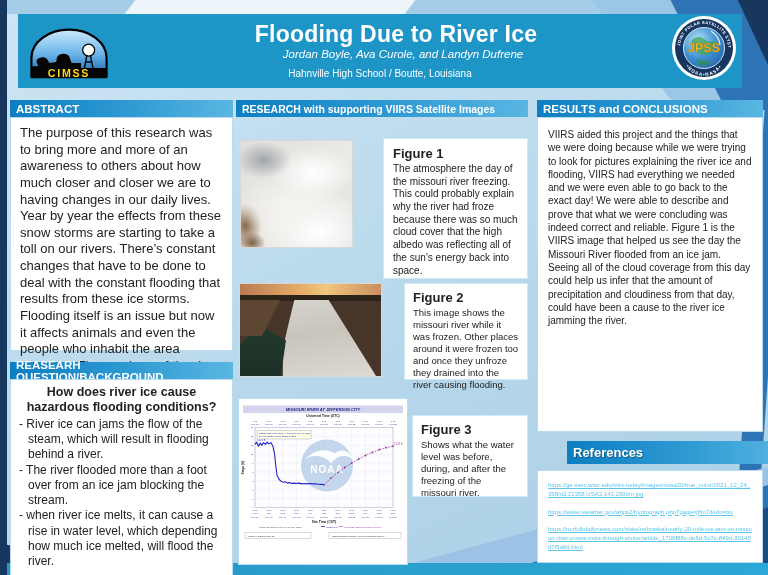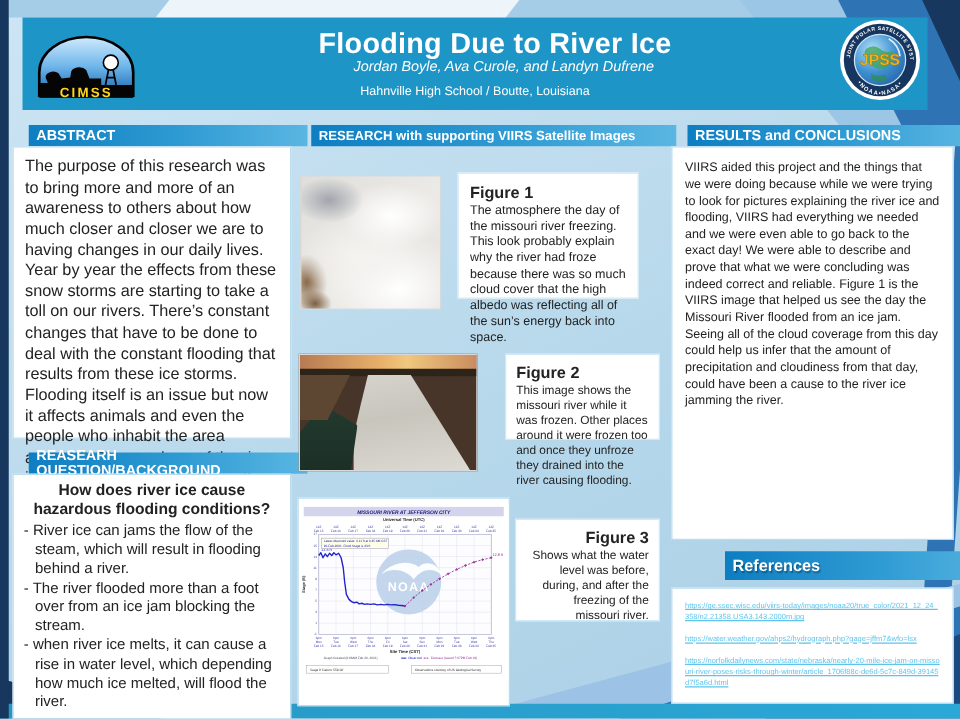--- a/index.html
+++ b/index.html
@@ -23,21 +23,21 @@
   #header-band{position:absolute;z-index:2;left:18px;top:14px;width:724px;height:74px;background:#1e95c7;}
   #poster-title{position:absolute;left:0;right:0;top:7px;text-align:center;color:#fff;
     font-size:23px;font-weight:700;letter-spacing:.2px;margin-left:32px;}
   #poster-authors{position:absolute;left:0;right:0;top:34px;text-align:center;color:#fff;
     font-size:11.5px;font-style:italic;margin-left:46px;}
   #poster-school{position:absolute;left:0;right:0;top:54px;text-align:center;color:#fff;font-size:10px;}
   #cimss-logo{position:absolute;z-index:3;left:28px;top:27px;width:82px;height:53px;}
   #jpss-logo{position:absolute;z-index:3;left:671px;top:15px;width:66px;height:66px;}
 
   .band{position:absolute;z-index:2;background:linear-gradient(90deg,#0d7ec2 0%,#2f9bd3 55%,#5ab6e2 100%);
-    color:#fff;font-weight:700;display:flex;align-items:center;padding:0 6px;box-sizing:border-box;margin-left:13px;}
+    color:#fff;font-weight:700;display:flex;align-items:center;padding:0 6px;box-sizing:border-box;}
   .box{position:absolute;z-index:2;background:#fff;border:1px solid #b9dcef;box-sizing:border-box;color:#222;}
   .cap-box{position:absolute;z-index:2;background:#fff;border:1px solid #cfe9f6;box-sizing:border-box;color:#222;}
 
   #abstract-band{left:10px;top:100px;width:223px;height:17px;font-size:11.5px;}
   #abstract-box{left:10px;top:117px;width:223px;height:234px;padding:7px 9px;font-size:13px;line-height:1.28;}
 
   #question-band{left:10px;top:362px;width:223px;height:17px;font-size:11.5px;}
   #question-box{left:10px;top:379px;width:223px;height:235px;padding:5px 8px;}
   #question-title{font-size:12.5px;font-weight:700;text-align:center;line-height:1.2;margin-bottom:2px;}
   .q-bullet{font-size:12px;line-height:1.27;padding-left:9px;text-indent:-9px;}
@@ -59,24 +59,24 @@
   #f2-sky{left:0;top:0;width:143px;height:13px;background:linear-gradient(90deg,#b87a52,#e8b06a 45%,#f0c87e 60%,#c98a5e);}
   #f2-trees{left:0;top:11px;width:143px;height:6px;background:#2c2419;}
   #f2-ice{left:0;top:16px;width:143px;height:78px;background:linear-gradient(170deg,#d8d6d0,#c8c5bd 45%,#dedbd4);
     clip-path:polygon(38% 0,62% 0,96% 100%,30% 100%,30% 62%,34% 30%);}
   #f2-water{left:0;top:40px;width:46px;height:54px;background:linear-gradient(#233a2e,#1c2f26);
     clip-path:polygon(40% 0,100% 30%,88% 100%,0 100%,0 40%);}
   #f2-bank{left:0;top:16px;width:40px;height:36px;background:#5d4732;clip-path:polygon(0 0,100% 0,55% 100%,0 100%);}
 
   .fig-caption-head{font-size:13px;font-weight:700;margin-bottom:2px;}
   .fig-caption-body{font-size:10px;line-height:1.27;}
-  #fig1-cap{left:366px;top:138px;width:145px;height:101px;padding:7px 9px;}
-  #fig2-cap{left:404px;top:283px;width:124px;height:69px;padding:6px 8px;}
+  #fig1-cap{left:383px;top:138px;width:145px;height:141px;padding:7px 9px;}
+  #fig2-cap{left:404px;top:283px;width:124px;height:97px;padding:6px 8px;}
   #fig2-cap .fig-caption-body{font-size:9.5px;}
-  #fig3-cap{left:412px;top:415px;width:116px;height:82px;padding:6px 8px;text-align:right;}
+  #fig3-cap{left:412px;top:415px;width:116px;height:82px;padding:6px 8px;}
   #fig3-cap .fig-caption-body{font-size:9.5px;}
 
   #chart-box{left:238px;top:398px;width:170px;height:167px;}
   #hydro{position:absolute;left:0;top:1px;}
 
   #results-band{left:537px;top:100px;width:226px;height:17px;font-size:11.5px;}
   #results-box{left:537px;top:117px;width:226px;height:315px;padding:10px 10px;font-size:10px;line-height:1.33;}
 
   #references-band{left:567px;top:441px;width:226px;height:23px;font-size:13px;text-shadow:1px 1px 1px rgba(0,0,0,.35);}
   #references-box{left:537px;top:470px;width:226px;height:93px;padding:10px 10px;}
@@ -159,21 +159,21 @@
     <div class="q-bullet">- River ice can jams the flow of the steam, which will result in flooding behind a river.</div>
     <div class="q-bullet">- The river flooded more than a foot over from an ice jam blocking the stream.</div>
     <div class="q-bullet">- when river ice melts, it can cause a rise in water level, which depending how much ice melted, will flood the river.</div>
   </div>
 
   <div class="band" id="research-band">RESEARCH with supporting VIIRS Satellite Images</div>
 
   <div class="fig-img" id="fig1-img"></div>
   <div class="cap-box" id="fig1-cap">
     <div class="fig-caption-head">Figure 1</div>
-    <div class="fig-caption-body">The atmosphere the day of the missouri river freezing. This look probably explain why the river had froze because there was so much cloud cover that the high albedo was reflecting all of the sun’s energy back into space.</div>
+    <div class="fig-caption-body">The atmosphere the day of the missouri river freezing. This could probably explain why the river had froze because there was so much cloud cover that the high albedo was reflecting all of the sun’s energy back into space.</div>
   </div>
 
   <div class="fig-img" id="fig2-img">
     <div class="f2" id="f2-sky"></div>
     <div class="f2" id="f2-trees"></div>
     <div class="f2" id="f2-ice"></div>
     <div class="f2" id="f2-water"></div>
     <div class="f2" id="f2-bank"></div>
   </div>
   <div class="cap-box" id="fig2-cap">

